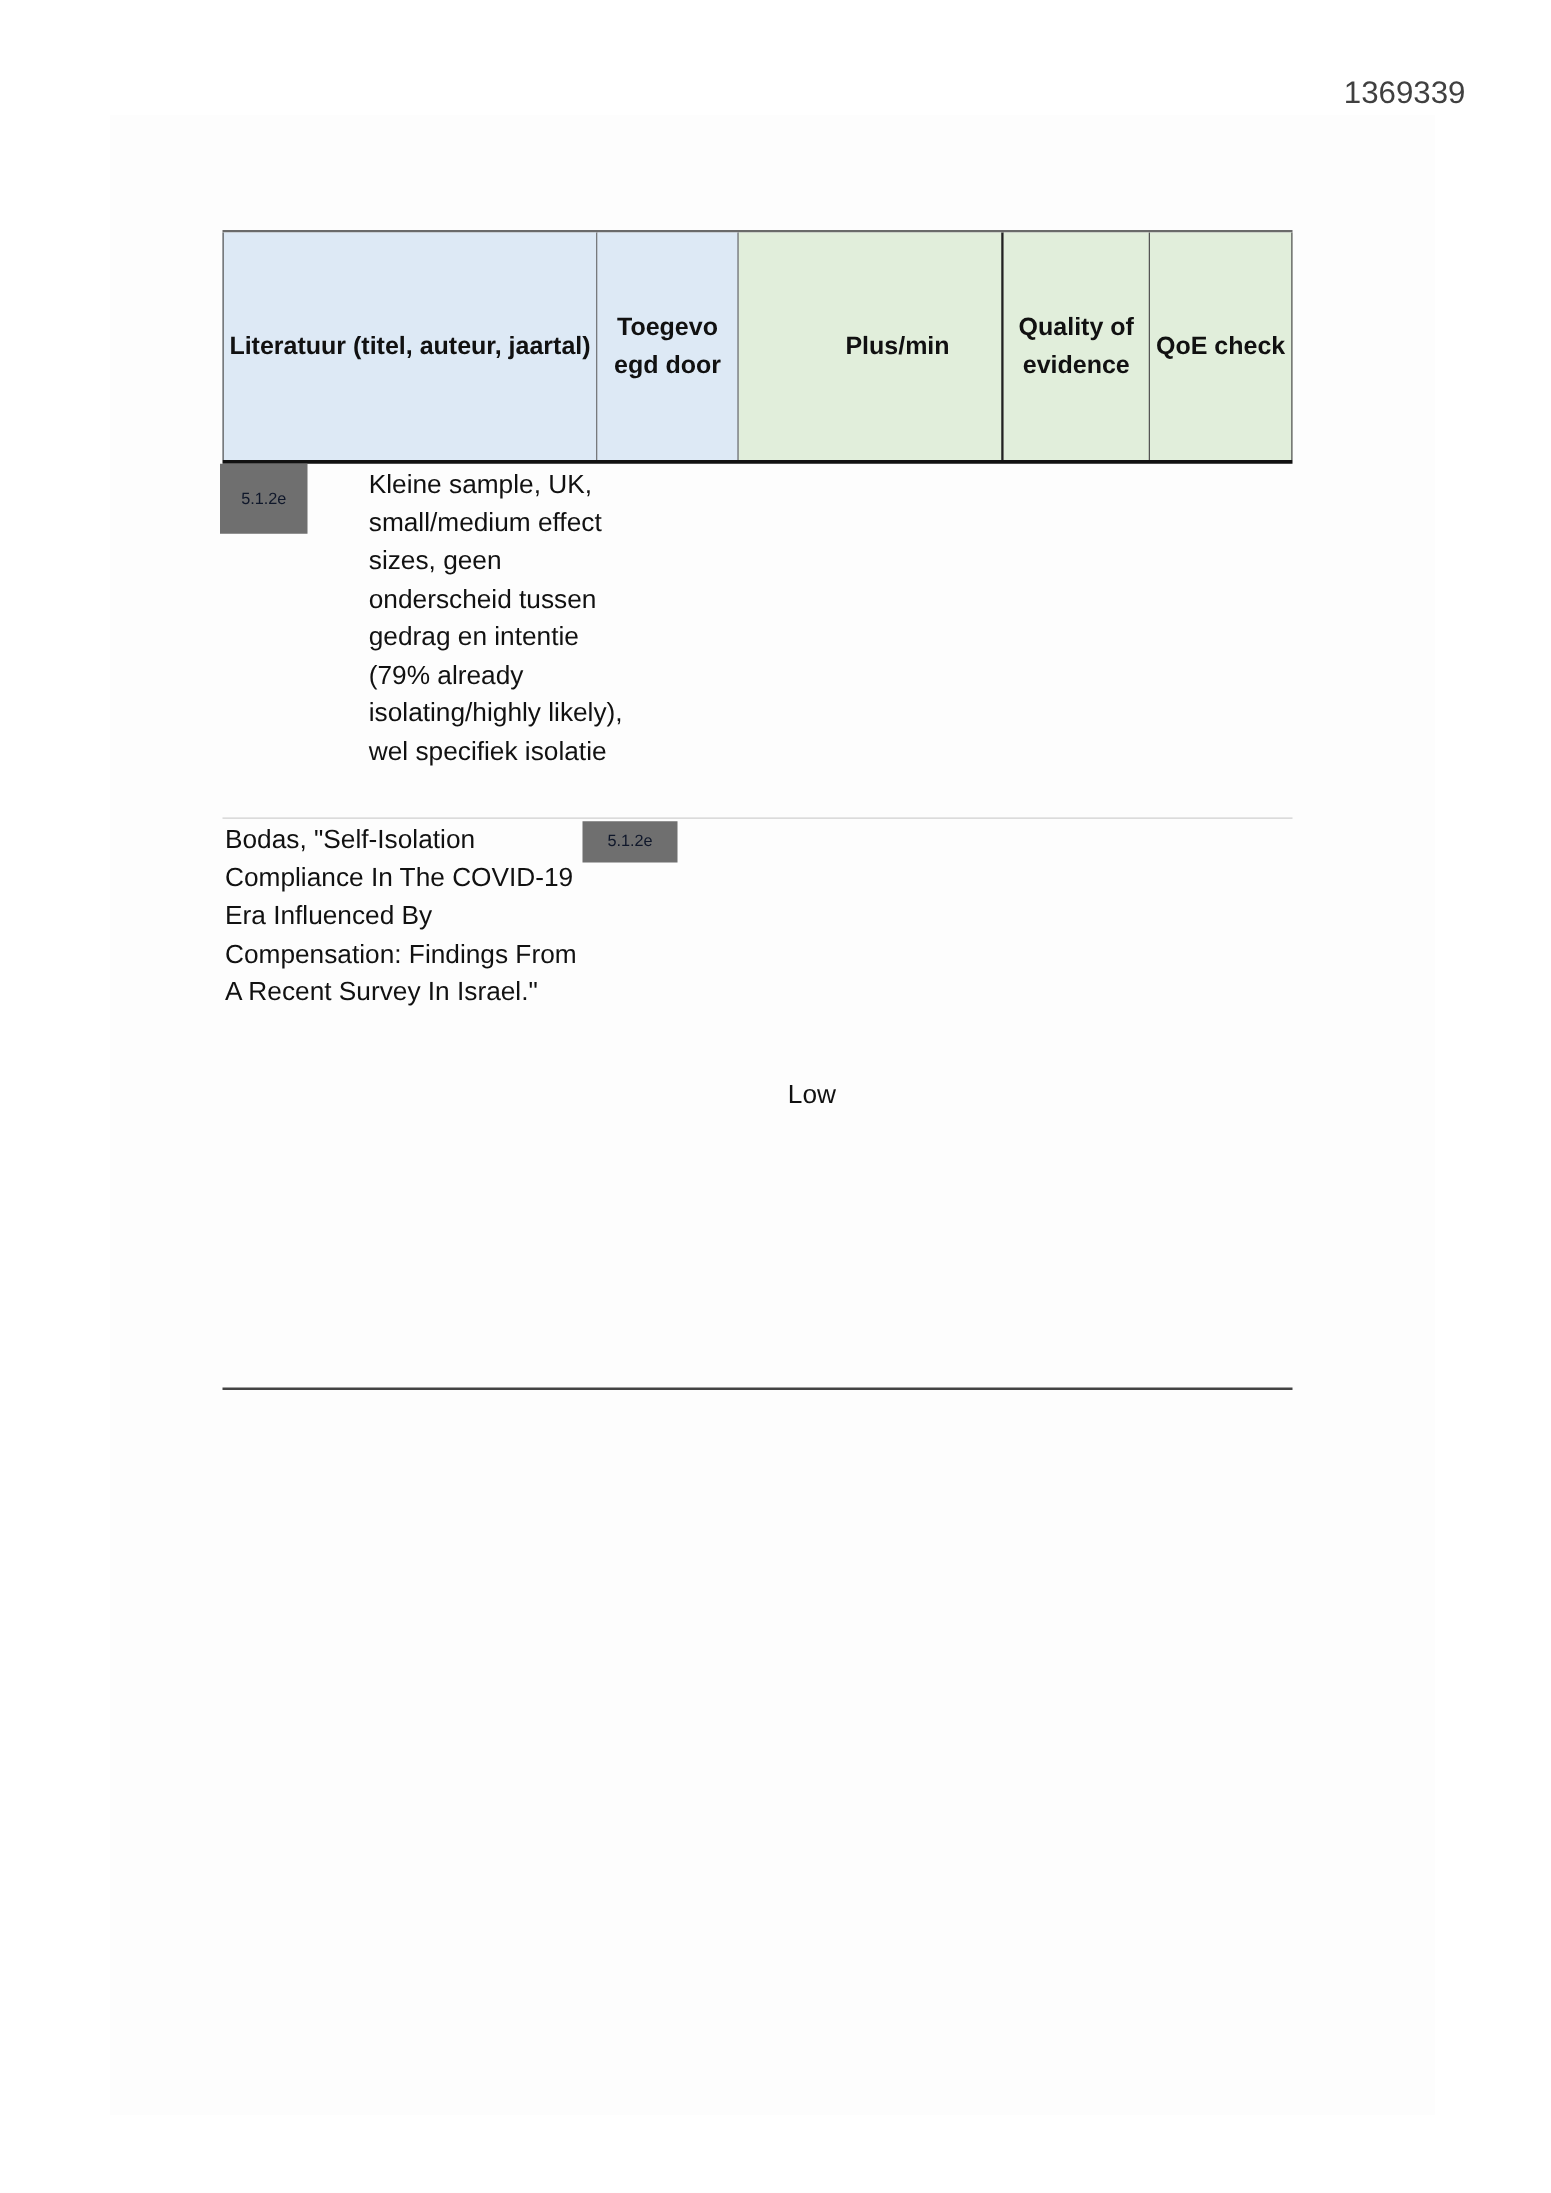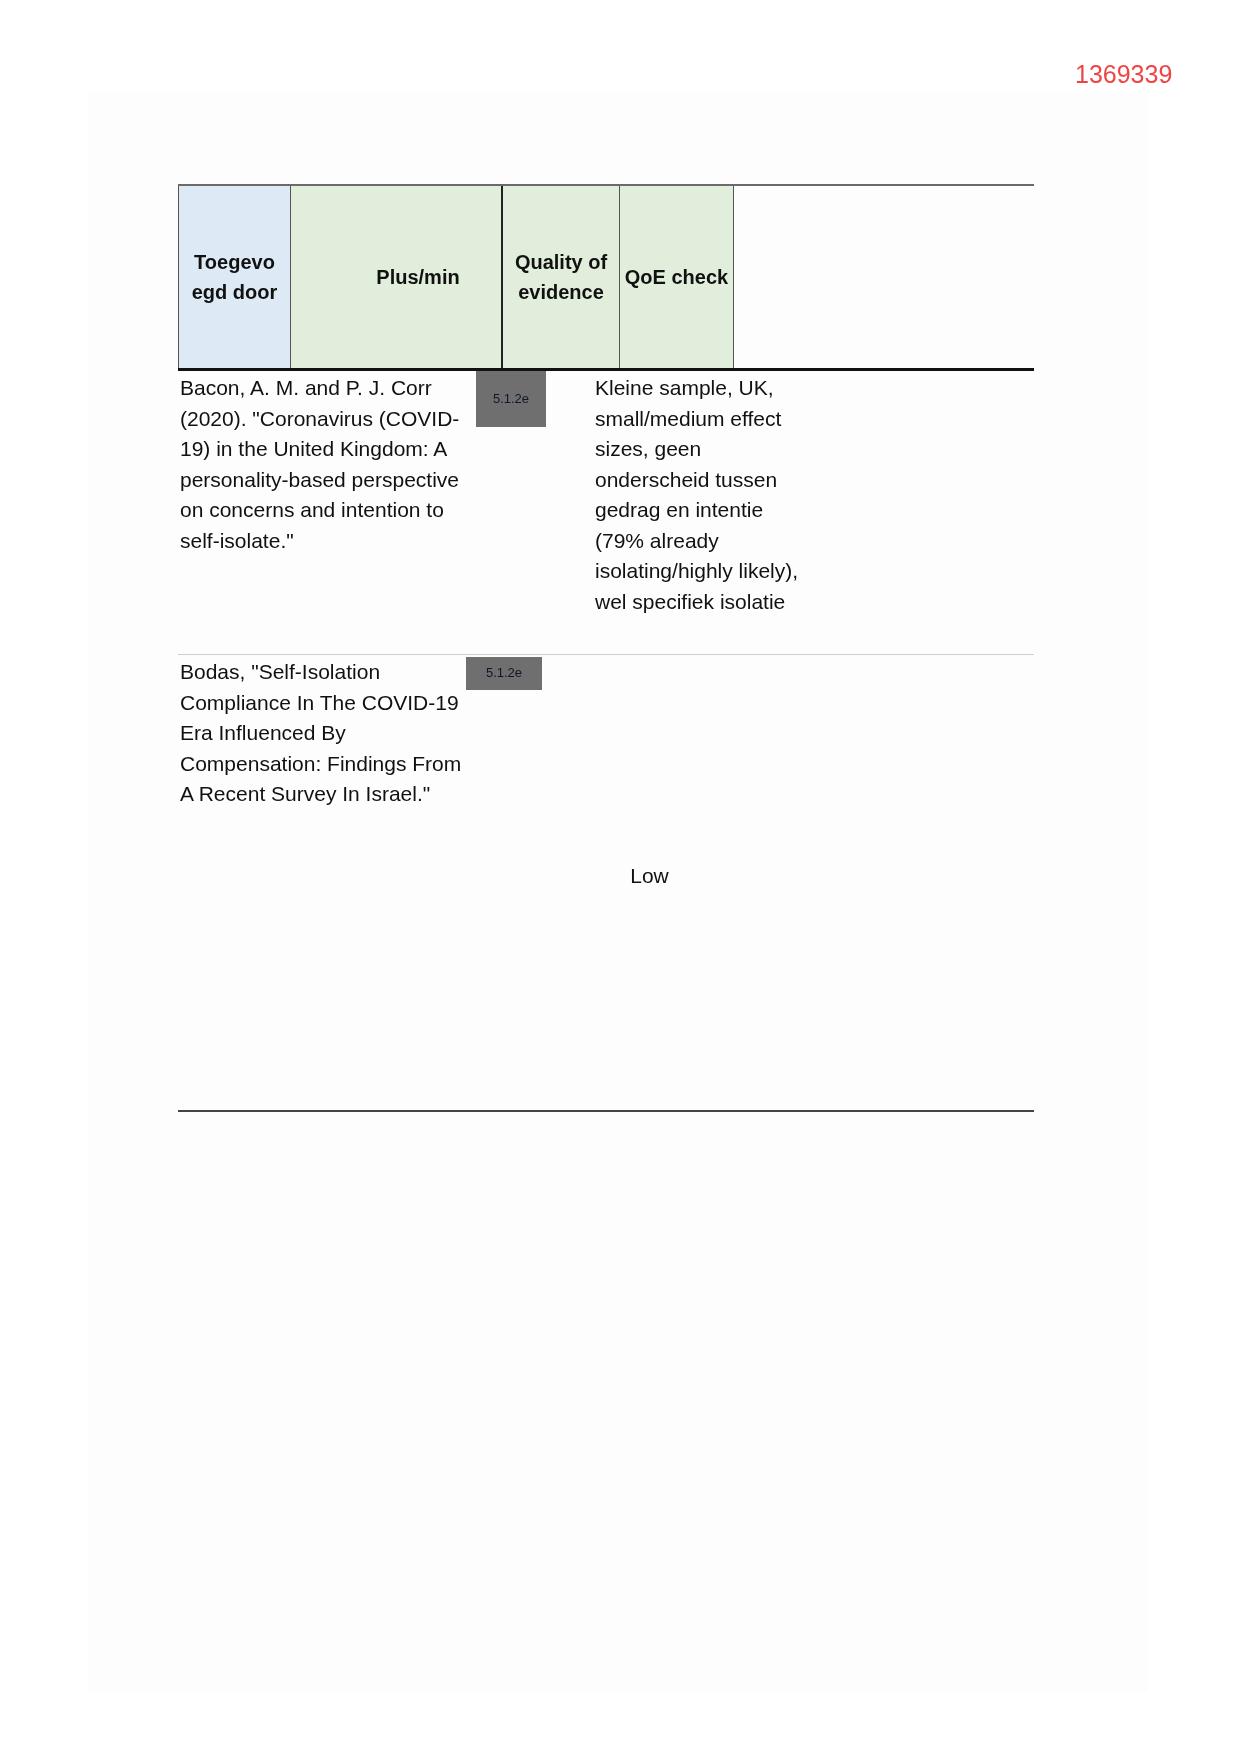--- a/index.html
+++ b/index.html
@@ -11,21 +11,21 @@
       color: #111;
       overflow: hidden;
     }
     .page-inner {
       position: absolute; left: 88px; top: 92px; width: 1060px; height: 1600px;
       background: #fdfdfd;
     }
     .doc-number {
       position: absolute; left: 1075px; top: 60px;
       font-family: "Liberation Sans", sans-serif;
-      font-size: 25px; color: #ef4444;
+      font-size: 25px; color: #404040;
     }
     .tbl {
       position: absolute; left: 178px; top: 184px; width: 856px;
       font-family: "DejaVu Sans", sans-serif;
     }
     .hdr {
       display: flex; height: 182px;
       border-top: 2px solid #6a6a6a;
       border-bottom: 3px solid #111;
     }
@@ -65,30 +65,30 @@
   </style>
 </head>
 <body>
 
 <div class="page-inner"></div>
 
 <div class="doc-number">1369339</div>
 
 <div class="tbl">
   <div class="hdr">
+    <div class="hcell blue c1">Literatuur (titel, auteur, jaartal)</div>
     <div class="hcell blue c2">
       <span style="display:block;width:90px;word-break:break-all;">Toegevoegd door</span>
     </div>
     <div class="hcell green c3">Plus/min</div>
     <div class="hcell green c4">Quality of evidence</div>
     <div class="hcell green c5">QoE check</div>
   </div>
 
   <div class="row row1">
-    <div class="cell c1">Bacon, A. M. and P. J. Corr (2020). "Coronavirus (COVID-19) in the United Kingdom: A personality-based perspective on concerns and intention to self-isolate."</div>
     <div class="cell c2">
       <div class="redact" style="left:-2px;top:0;width:70px;height:56px;">5.1.2e</div>
     </div>
     <div class="cell c3">Kleine sample, UK, small/medium effect sizes, geen onderscheid tussen gedrag en intentie (79% already isolating/highly likely), wel specifiek isolatie</div>
     <div class="cell c5"></div>
   </div>
 
   <div class="row row2">
     <div class="cell c1">Bodas, "Self-Isolation Compliance In The COVID-19 Era Influenced By Compensation: Findings From A Recent Survey In Israel."</div>
     <div class="cell c2">

